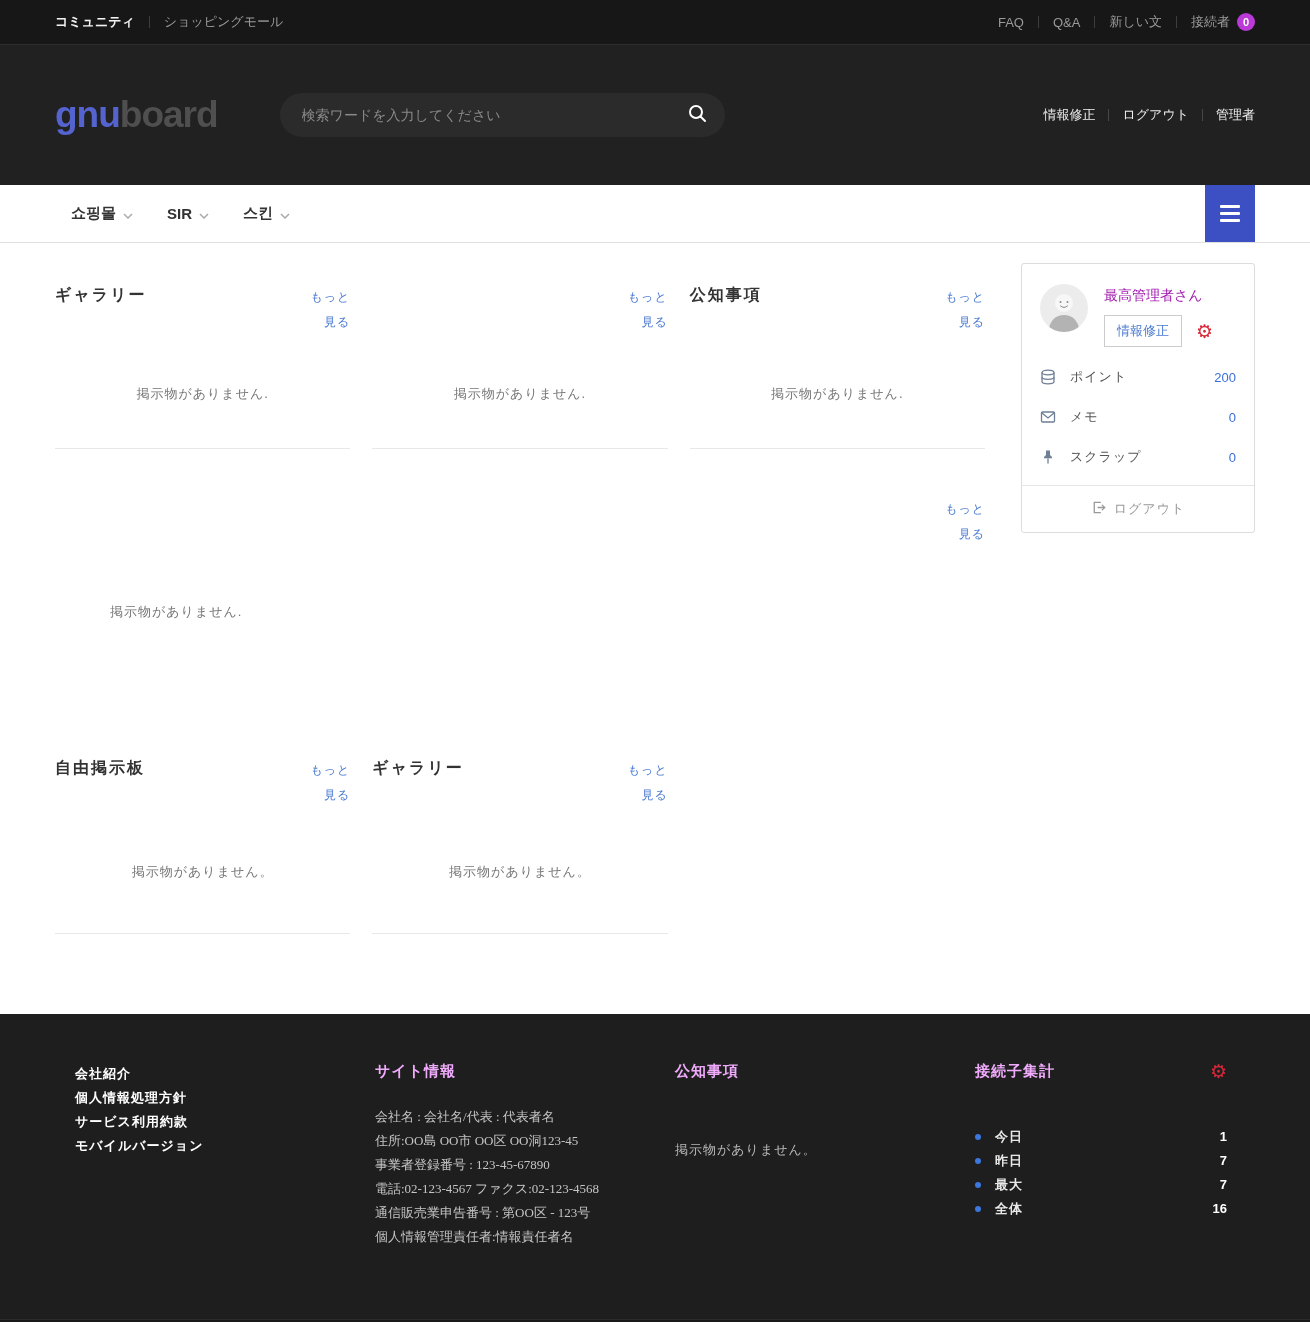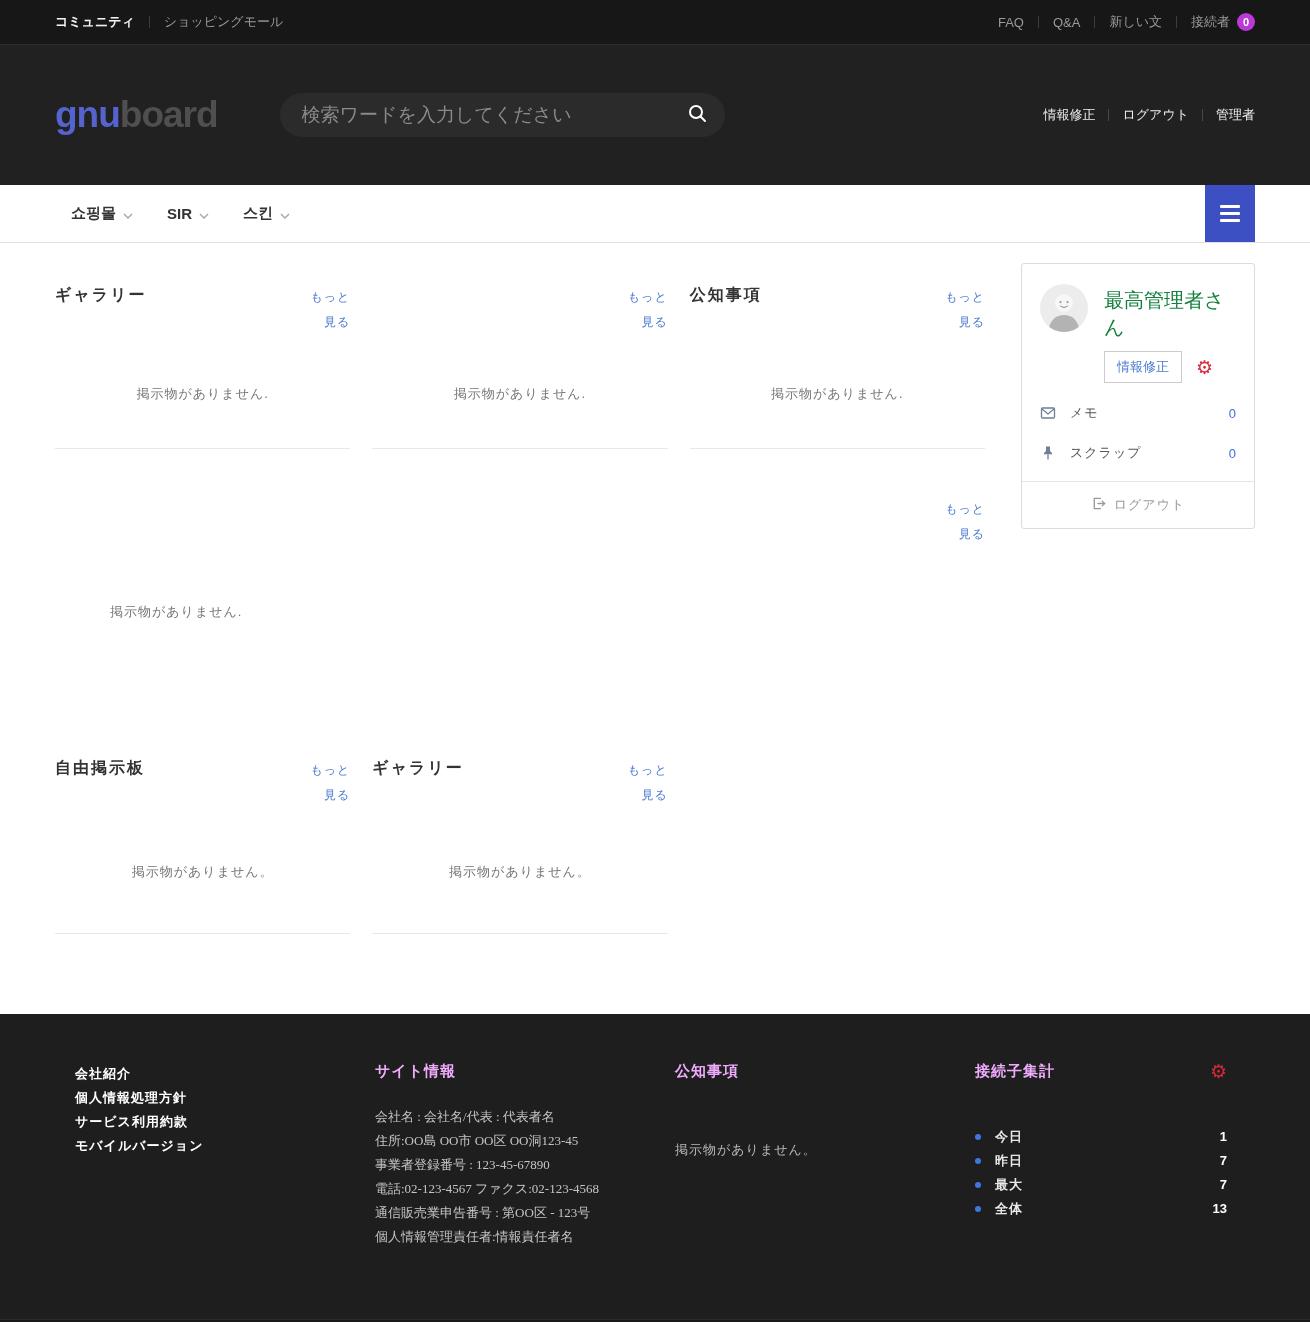--- a/index.html
+++ b/index.html
@@ -30,21 +30,21 @@
   .header .wrap { display: flex; align-items: center; height: 100%; }
   .logo { font-size: 37px; font-weight: bold; letter-spacing: -1px; cursor: pointer; }
   .logo .gnu { color: #5563cf; }
   .logo .board { color: #4f4f4f; }
   .searchbox {
     margin-left: 62px; width: 445px; height: 44px; background: #2b2b2b;
     border-radius: 22px; display: flex; align-items: center; padding: 0 18px 0 22px;
   }
   .searchbox input {
     flex: 1; background: transparent; border: none; outline: none;
-    color: #ddd; font-size: 19px; font-family: inherit;
+    color: #ddd; font-size: 14px; font-family: inherit;
   }
   .searchbox input::placeholder { color: #8a8a8a; }
   .search-btn { background: none; border: none; cursor: pointer; display: flex; align-items: center; }
   .header-links { margin-left: auto; display: flex; align-items: center; font-size: 13px; }
   .hd-link { color: #ededed; cursor: pointer; }
   .hd-sep { display: inline-block; width: 1px; height: 12px; background: #474747; margin: 0 13px; }
 
   
   .nav { background: #fff; border-bottom: 1px solid #e0e0e0; }
   .nav .wrap { display: flex; align-items: stretch; height: 57px; }
@@ -73,21 +73,21 @@
   .row2 .sec-empty-left { text-align: left; padding-left: 55px; color: #767676; font-size: 13px; margin-top: 56px; letter-spacing: 1px; }
   .row3 { margin-top: 115px; margin-bottom: 80px; }
   .row3 .section { min-height: 198px; }
   .row3 .sec-empty { margin-top: 55px; }
 
   
   .profile-card { border: 1px solid #dcdcdc; border-radius: 3px; background: #fff; }
   .profile-top { display: flex; padding: 20px 18px 10px; }
   .avatar { width: 48px; height: 48px; flex: 0 0 48px; cursor: pointer; }
   .profile-info { margin-left: 16px; }
-  .profile-name { font-size: 20px; color: #15803d; margin: 3px 0 10px; }
+  .profile-name { font-size: 14px; color: #a21caf; margin: 3px 0 10px; }
   .edit-row { display: flex; align-items: center; }
   .edit-btn {
     border: 1px solid #ccc; background: #fff; color: #4a7ad1;
     font-size: 13px; padding: 6px 12px; cursor: pointer; font-family: inherit;
   }
   .gear { color: #d8283a; font-size: 19px; margin-left: 14px; cursor: pointer; line-height: 1; }
   .stat-row { display: flex; align-items: center; padding: 11px 18px; font-size: 13px; color: #555; cursor: pointer; }
   .stat-icon { width: 18px; display: flex; color: #6f7f95; }
   .stat-label { margin-left: 12px; letter-spacing: 1px; }
   .stat-value { margin-left: auto; color: #3b6fd8; }
@@ -278,20 +278,31 @@
         </span>
         <div class="profile-info">
           <div class="profile-name">最高管理者さん</div>
           <div class="edit-row">
             <button class="edit-btn">情報修正</button>
             <span class="gear">⚙</span>
           </div>
         </div>
       </div>
 
+      <div class="stat-row">
+        <span class="stat-icon">
+          <svg width="16" height="16" viewBox="0 0 16 16" fill="none" stroke="#6f7f95" stroke-width="1.3">
+            <ellipse cx="8" cy="3.5" rx="6" ry="2.3"></ellipse>
+            <path d="M2 3.5 v9 c0 1.3 2.7 2.3 6 2.3 s6 -1 6 -2.3 v-9"></path>
+            <path d="M2 8 c0 1.3 2.7 2.3 6 2.3 s6 -1 6 -2.3"></path>
+          </svg>
+        </span>
+        <span class="stat-label">ポイント</span>
+        <span class="stat-value">200</span>
+      </div>
 
       <div class="stat-row">
         <span class="stat-icon">
           <svg width="16" height="16" viewBox="0 0 16 16" fill="none" stroke="#6f7f95" stroke-width="1.3">
             <rect x="1.5" y="3" width="13" height="10" rx="1"></rect>
             <path d="M2 4 l6 5 l6 -5"></path>
           </svg>
         </span>
         <span class="stat-label">メモ</span>
         <span class="stat-value">0</span>
@@ -364,21 +375,21 @@
           <span class="v-value">7</span>
         </div>
         <div class="v-row">
           <span class="v-dot"></span>
           <span class="v-label">最大</span>
           <span class="v-value">7</span>
         </div>
         <div class="v-row">
           <span class="v-dot"></span>
           <span class="v-label">全体</span>
-          <span class="v-value">13</span>
+          <span class="v-value">16</span>
         </div>
       </div>
     </div>
   </div>
 </div>
 
 <div class="copyright">
   
 </div>
 

